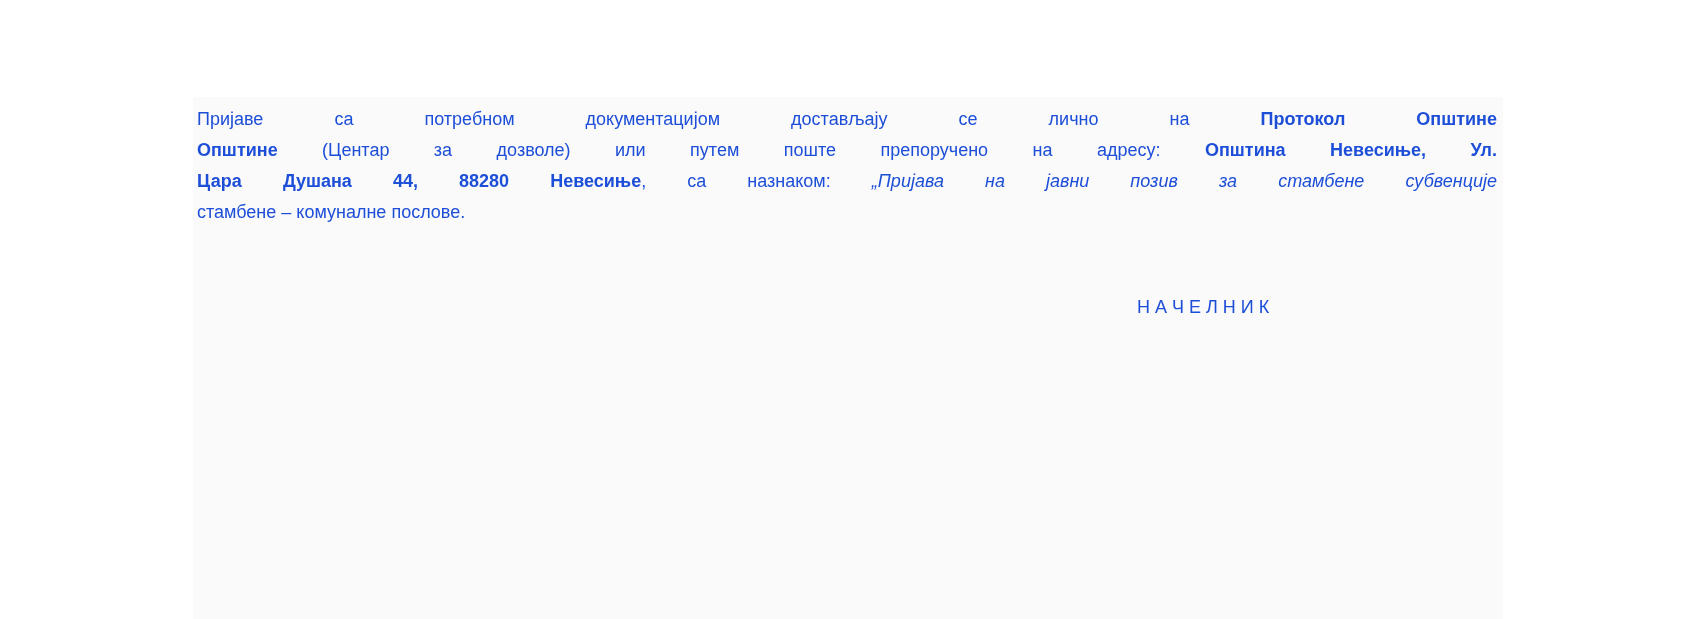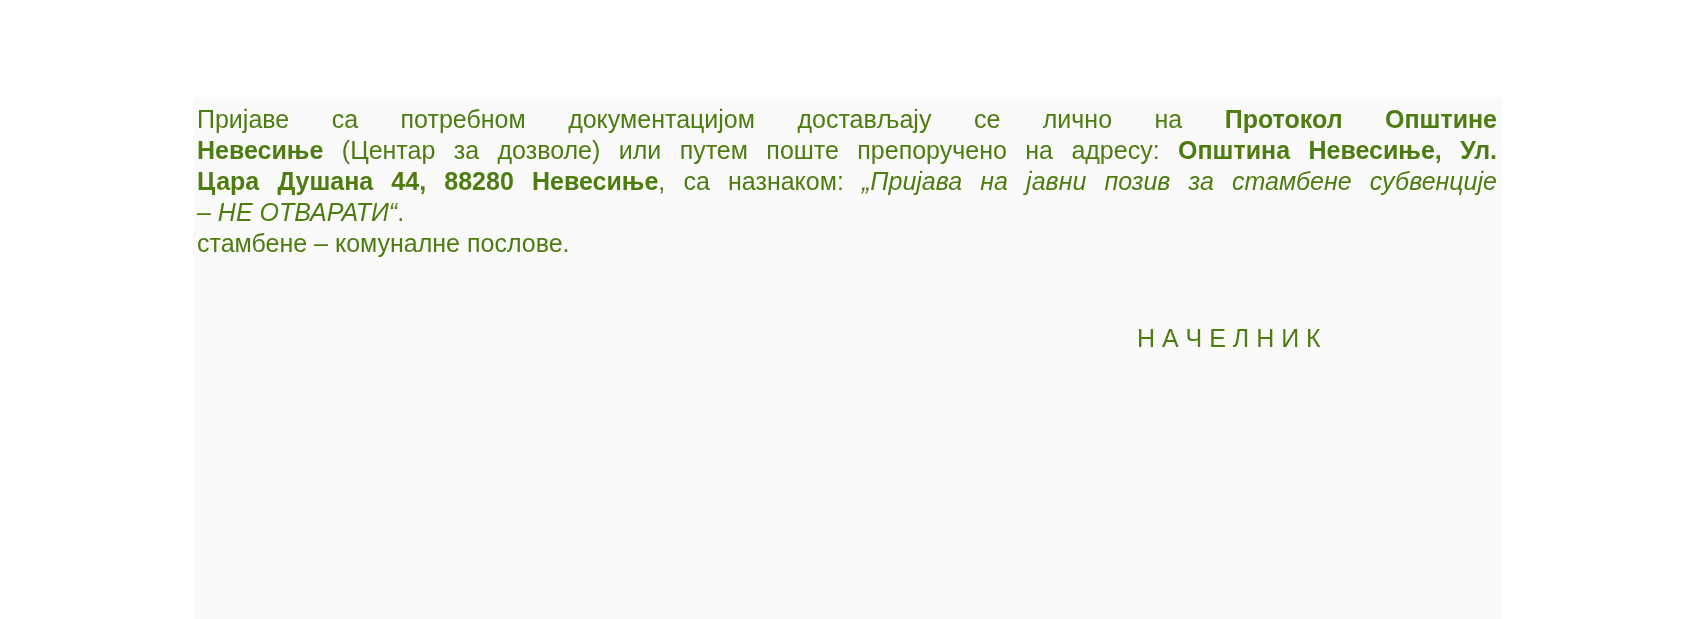--- a/index.html
+++ b/index.html
@@ -22,23 +22,23 @@
     left: 193px;
     top: 97px;
     width: 1310px;
     height: 522px;
     background: #fafafa;
   }
   .textblock {
     box-sizing: border-box;
     width: 1310px;
     padding: 7px 6px 0 4px;
-    font-size: 25px;
+    font-size: 18px;
     line-height: 31px;
-    color: #4d7c0f;
+    color: #1d4ed8;
   }
   .line { width: 1300px; }
   .line.j {
     text-align: justify;
     text-align-last: justify;
   }
   .line.l {
     text-align: left;
     text-align-last: left;
   }
@@ -56,25 +56,24 @@
 </style>
 </head>
 <body>
 
 <div class="canvas">
   <div class="paper">
     <div class="textblock">
 
       <div class="line j"><span class="r">Пријаве са потребном документацијом достављају се лично на </span><span class="b">Протокол Општине</span></div>
 
-      <div class="line j"><span class="b">Невесиње</span><span class="r"> (Центар за дозволе) или путем поште препоручено на адресу: </span><span class="b">Општина Невесиње, Ул.</span></div>
+      <div class="line j"><span class="b">Општине</span><span class="r"> (Центар за дозволе) или путем поште препоручено на адресу: </span><span class="b">Општина Невесиње, Ул.</span></div>
 
       <div class="line j"><span class="b">Цара Душана 44, 88280 Невесиње</span><span class="r">, са назнаком: </span><span class="i">„Пријава на јавни позив за стамбене субвенције</span></div>
 
-      <div class="line l"><span class="i">– НЕ ОТВАРАТИ“</span><span class="r">.</span></div>
 
 
 
 
       <div class="line l"><span class="r">стамбене – комуналне послове.</span></div>
 
       <div class="signature">
         <div class="sig-title">Н А Ч Е Л Н И К</div>
       </div>
 

